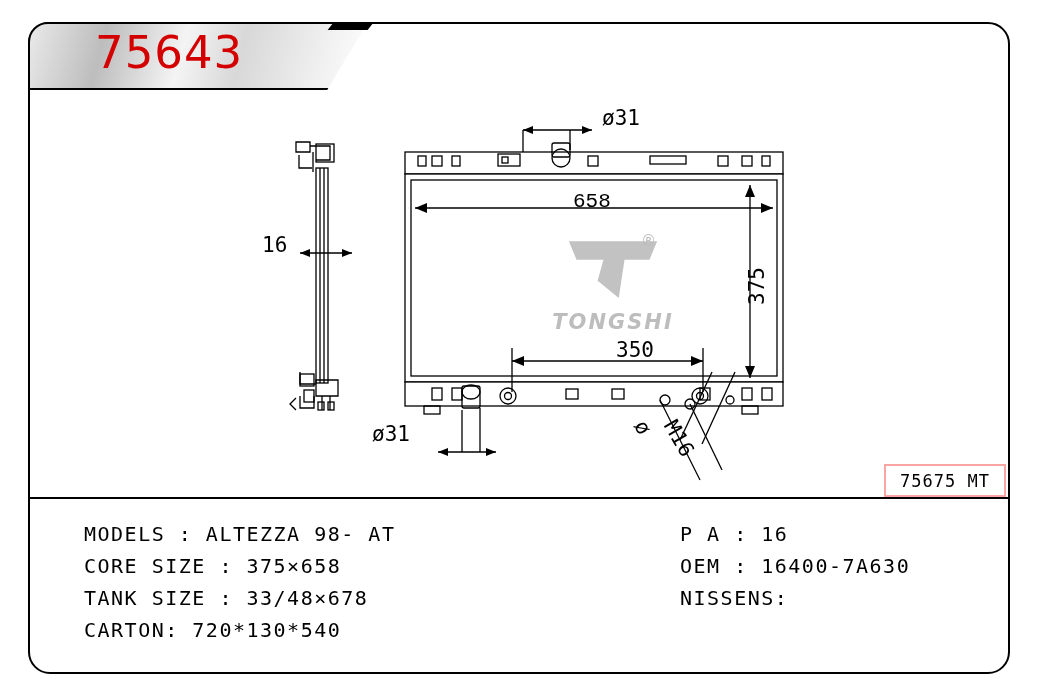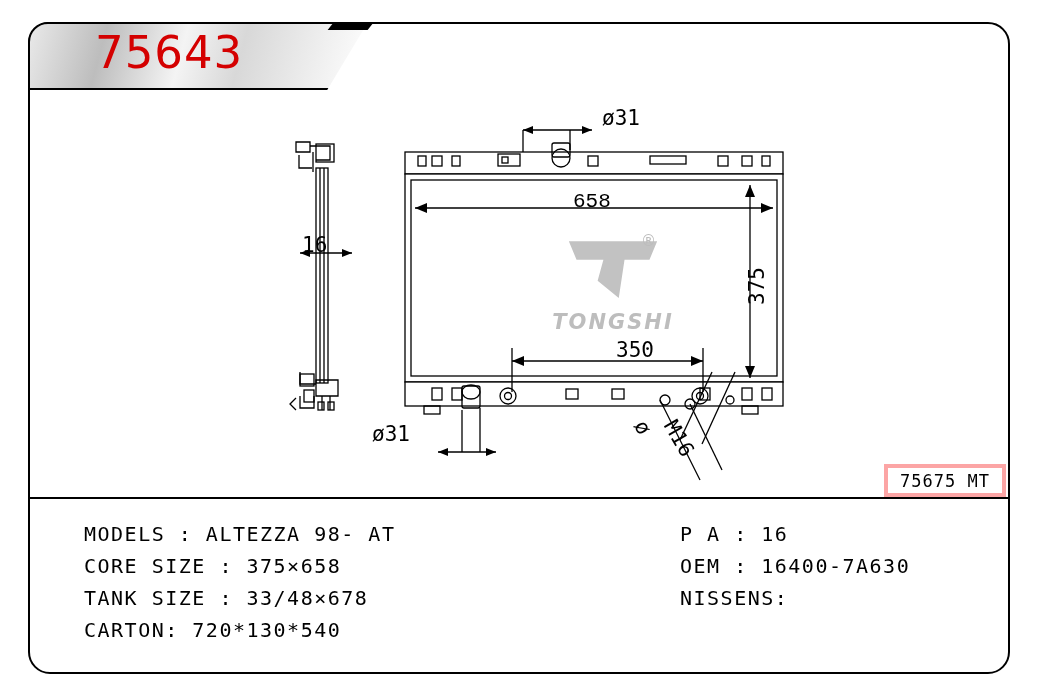--- a/index.html
+++ b/index.html
@@ -73,21 +73,21 @@
     background: #000;
   }
 
   
   .code-box {
     position: absolute;
     left: 884px;
     top: 464px;
     width: 122px;
     height: 33px;
-    border: 4px solid #fca5a5;
+    border: 2px solid #fca5a5;
     box-sizing: border-box;
     display: flex;
     align-items: center;
     justify-content: center;
     font-size: 17px;
     letter-spacing: 1px;
     background: #fff;
   }
 
   
@@ -285,21 +285,21 @@
   <div class="watermark">
     <div class="wm-logo"></div>
     <div class="wm-reg">®</div>
     <div class="wm-text">TONGSHI</div>
   </div>
 
   <div class="dim-label" style="left:602px; top:106px;">ø31</div>
   <div class="dim-label" style="left:573px; top:190px;font-family:Liberation Mono, monospace;">658</div>
   <div class="dim-label vert" style="left:745px; top:305px;">375</div>
   <div class="dim-label" style="left:616px; top:338px;">350</div>
-  <div class="dim-label" style="left:262px; top:233px;margin-left:40px;">16</div>
+  <div class="dim-label" style="left:262px; top:233px;">16</div>
   <div class="dim-label" style="left:372px; top:422px;">ø31</div>
   <div class="dim-label" style="left:650px; top:416px; transform:rotate(60deg); transform-origin:left top;">ø</div>
   <div class="dim-label" style="left:680px; top:416px; transform:rotate(60deg); transform-origin:left top;">M16</div>
 
   <div class="code-box">
     <span>75675 MT</span>
   </div>
 
   <div class="divider"></div>
 

